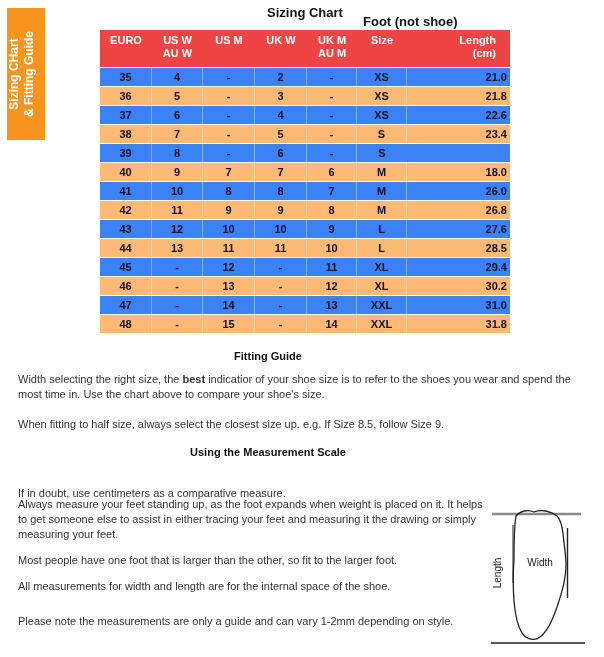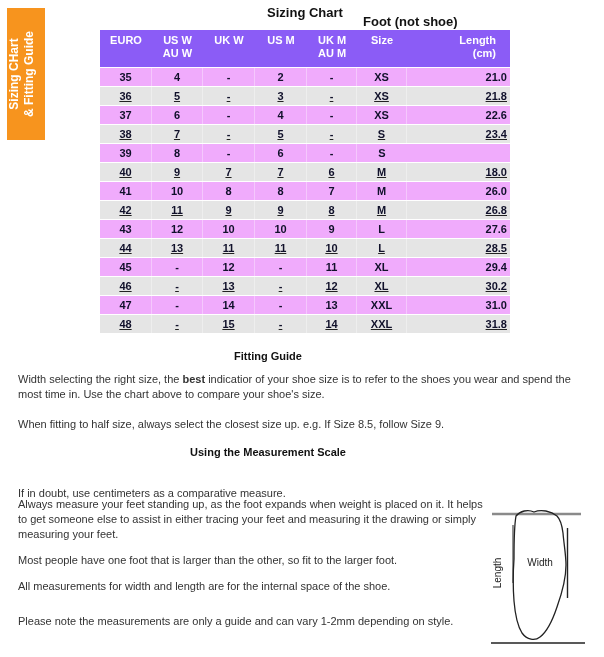--- a/index.html
+++ b/index.html
@@ -21,28 +21,28 @@
   .chart-title{
     position:absolute;left:100px;top:5px;width:410px;text-align:center;
     font-size:13px;font-weight:bold;color:#111;
   }
   .foot-note{
     position:absolute;left:363px;top:14px;width:150px;text-align:left;
     font-size:13px;font-weight:bold;color:#111;
   }
   
   .sizing-table{position:absolute;left:100px;top:30px;width:410px;}
-  .t-head{display:flex;background:#8b5cf6;height:38px;border-bottom:1px solid #fff;box-sizing:border-box;}
+  .t-head{display:flex;background:#ef4444;height:38px;border-bottom:1px solid #fff;box-sizing:border-box;}
   .h-cell{
     box-sizing:border-box;padding-top:4px;color:#fff;font-weight:bold;font-size:11px;
     line-height:13px;text-align:center;
   }
   .t-row{display:flex;height:19px;border-bottom:1px solid #fff;box-sizing:border-box;}
-  .t-row.dark{background:#f0abfc;}
-  .t-row.light{background:#e5e5e5;text-decoration:underline;}
+  .t-row.dark{background:#3b82f6;}
+  .t-row.light{background:#fdba74;}
   .t-cell{
     box-sizing:border-box;font-size:11px;font-weight:600;color:#10102a;
     text-align:center;line-height:18px;border-right:1px solid rgba(255,255,255,0.35);
   }
   .t-cell:last-child{border-right:none;}
   .c0{width:52px}.c1{width:51px}.c2{width:52px}.c3{width:52px}.c4{width:50px}.c5{width:50px}
   .c6{width:103px;text-align:right;padding-right:3px}
   .h-cell.c6{padding-right:14px}
   
   .sec-heading{
@@ -82,26 +82,26 @@
 <div class="sizing-table">
   <div class="t-head">
     <div class="h-cell c0">
       <span>EURO</span><br>
       <span></span>
     </div>
     <div class="h-cell c1">
       <span>US W</span><br>
       <span>AU W</span>
     </div>
+    <div class="h-cell c2">
+      <span>US M</span><br>
+      <span></span>
+    </div>
     <div class="h-cell c3">
       <span>UK W</span><br>
-      <span></span>
-    </div>
-    <div class="h-cell c2">
-      <span>US M</span><br>
       <span></span>
     </div>
     <div class="h-cell c4">
       <span>UK M</span><br>
       <span>AU M</span>
     </div>
     <div class="h-cell c5">
       <span>Size</span><br>
       <span></span>
     </div>

